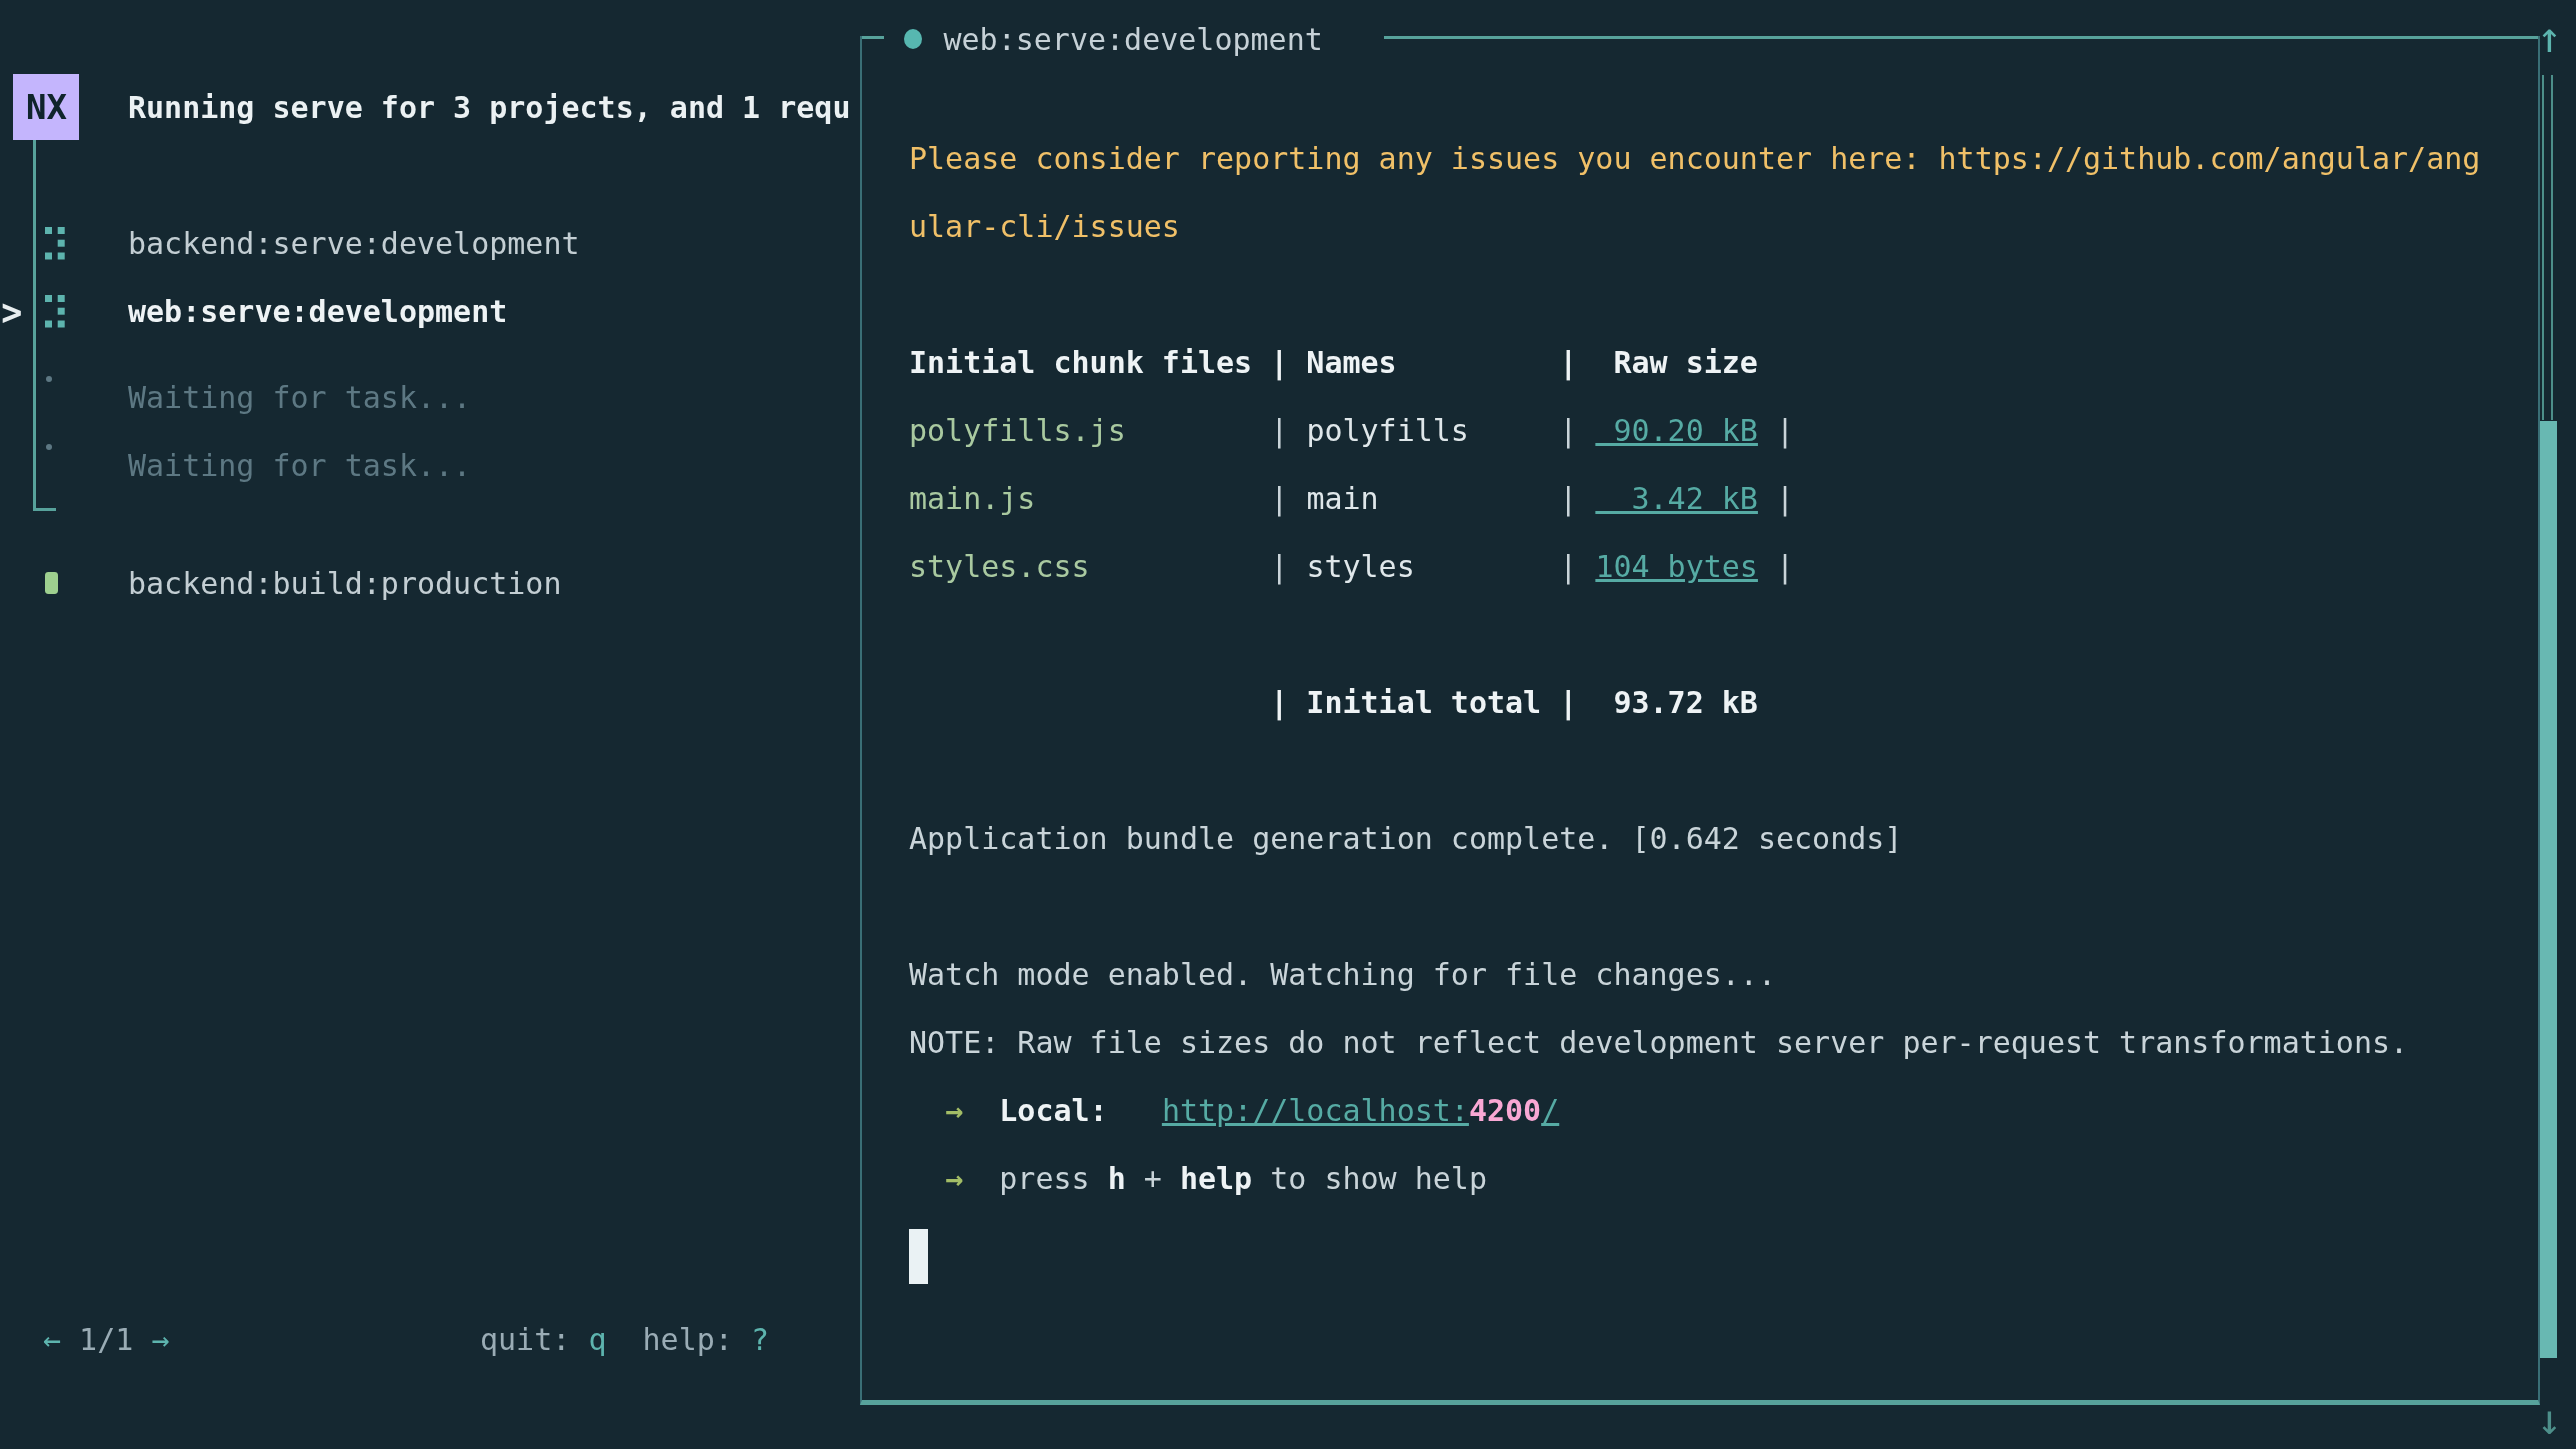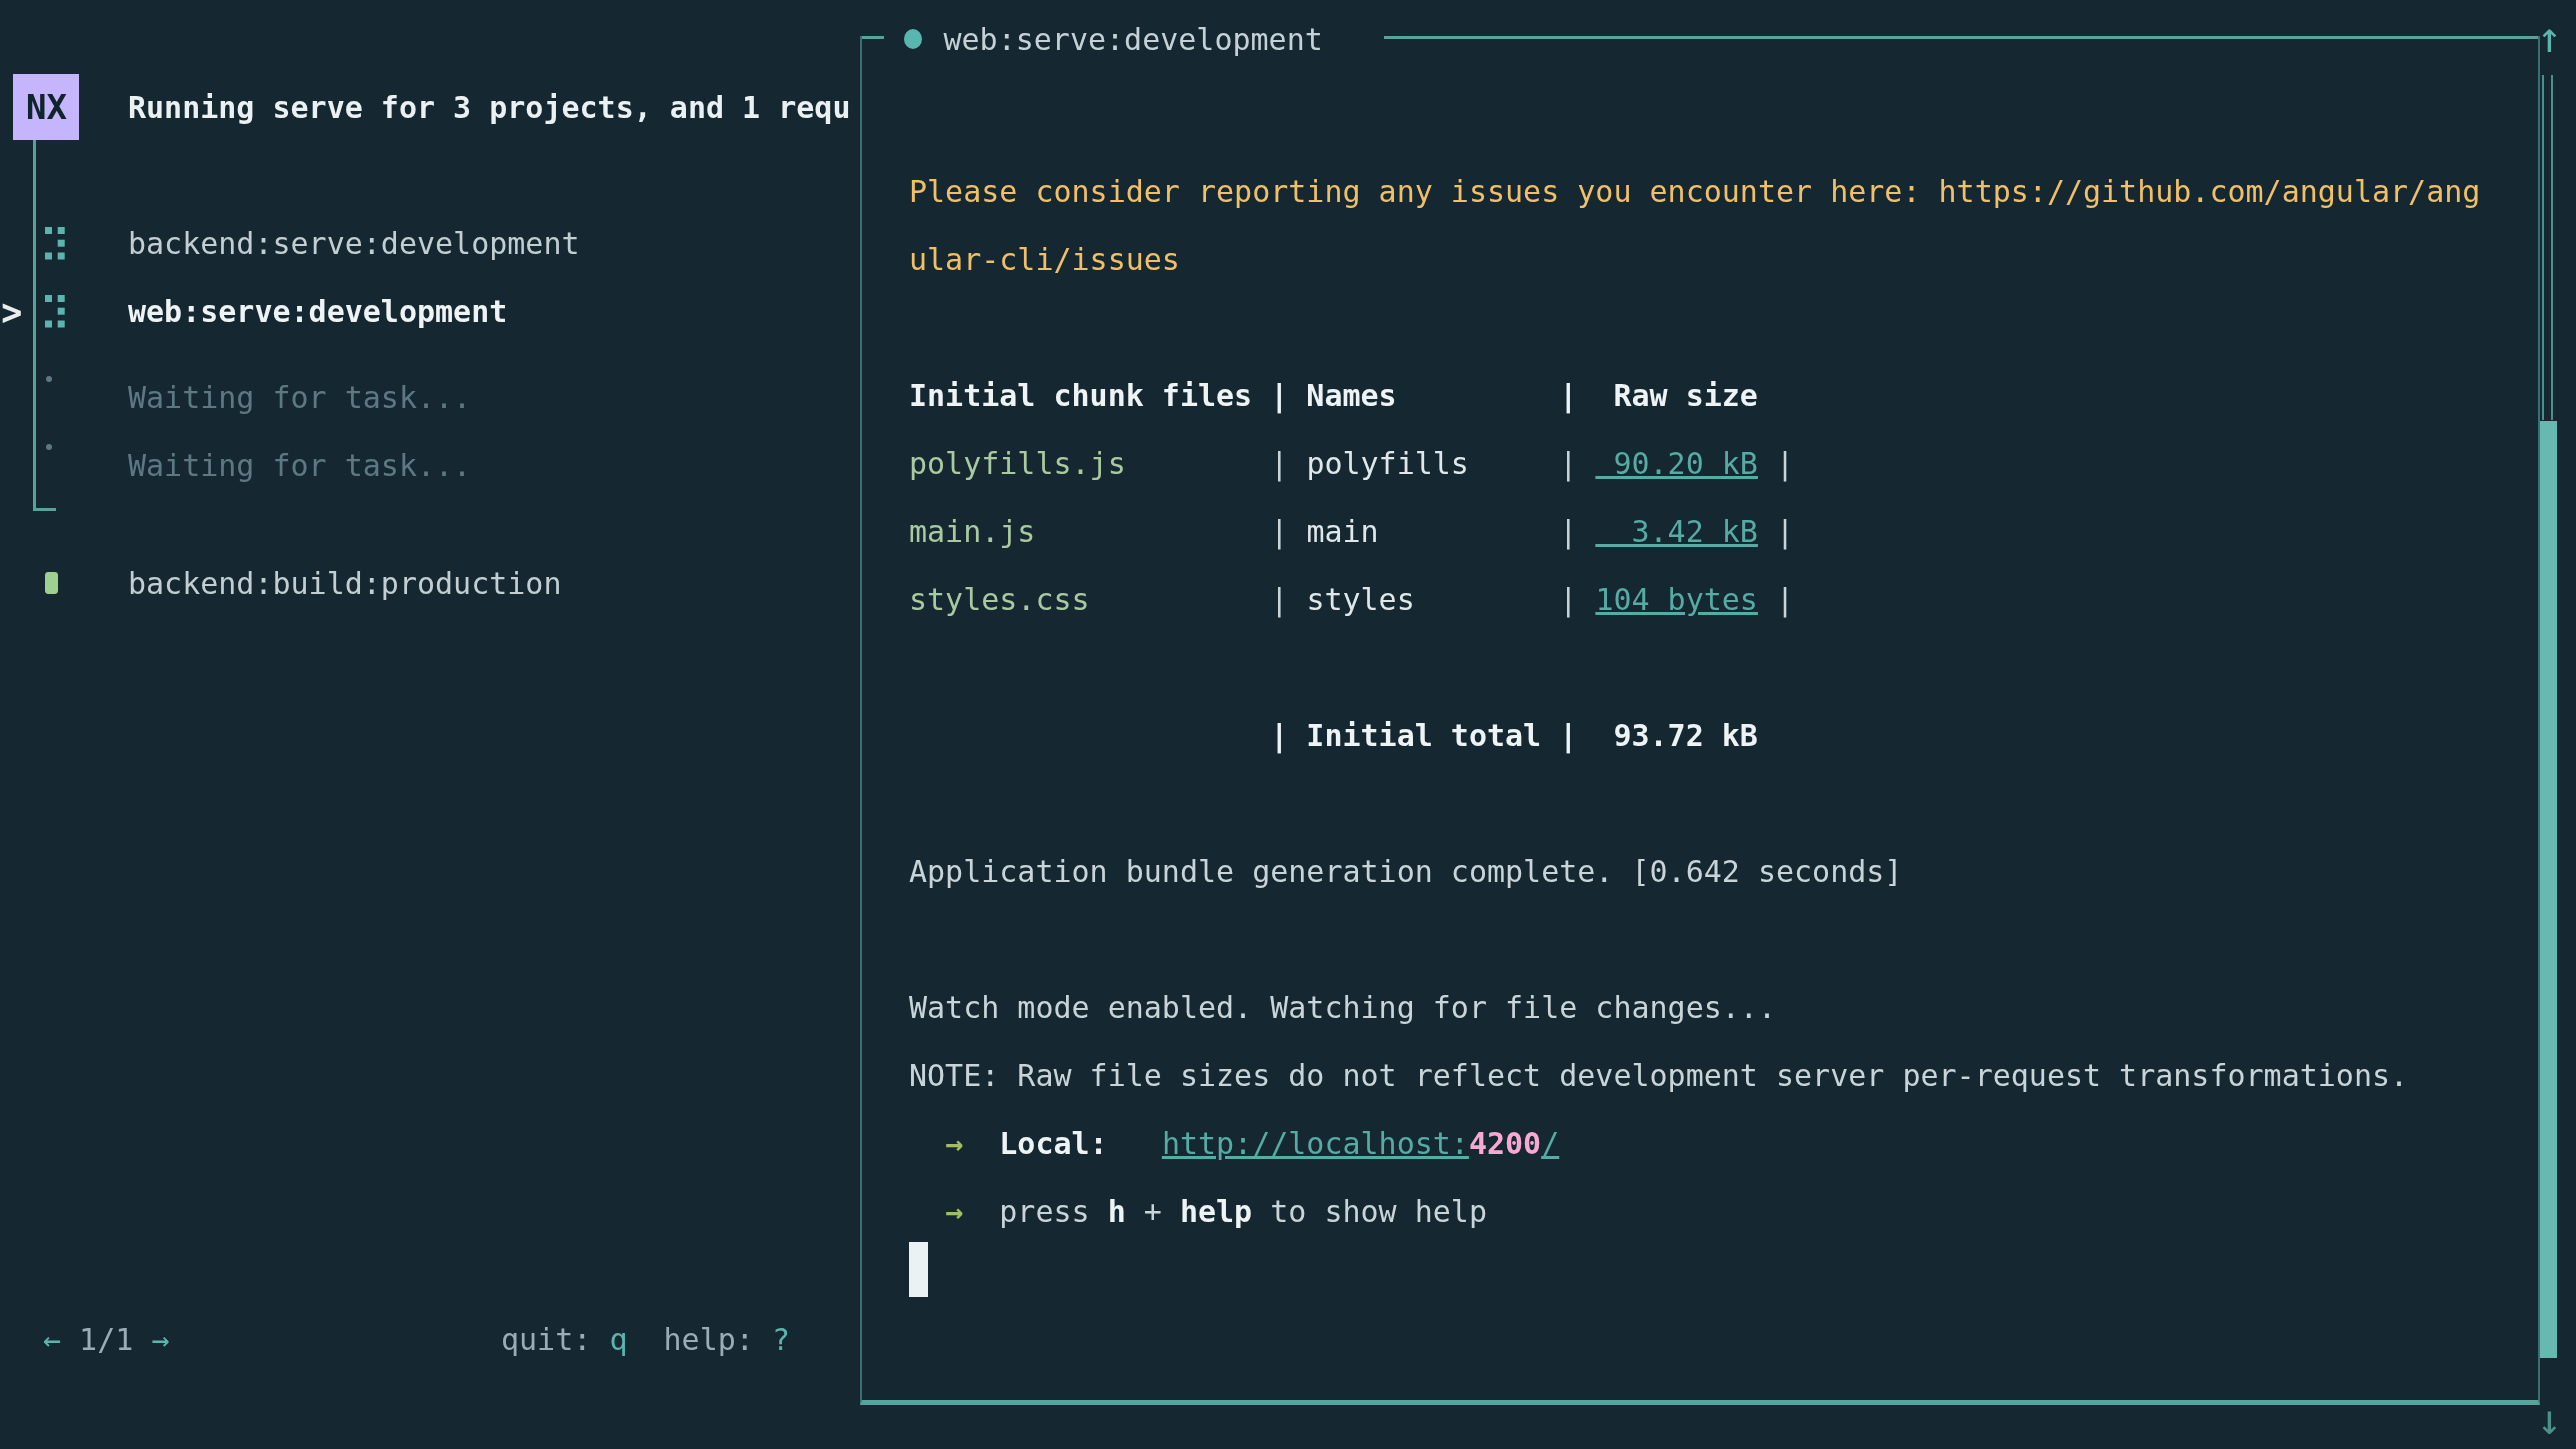--- a/index.html
+++ b/index.html
@@ -44,39 +44,39 @@
   .waitdot::before{content:"";position:absolute;left:9.4px;top:17.4px;width:6px;height:6px;border-radius:50%;background:#5d7883;}
   .xicon{display:block;}
   .xicon::before,.xicon::after{
     content:"";position:absolute;left:2.7px;top:17.4px;width:27px;height:6px;background:#ef5e6c;border-radius:1.3px;
   }
   .xicon::before{transform:rotate(45deg);}
   .xicon::after{transform:rotate(-45deg);}
   .sqicon::before{content:"";position:absolute;left:8px;top:9.4px;width:12.7px;height:22px;border-radius:3.4px;background:#9ed08f;}
   .footer{top:1305px;height:68px;display:flex;align-items:center;white-space:pre;}
   .fp{left:43px;}
-  .fk{left:501px;justify-content:center;}
+  .fk{left:480px;justify-content:center;}
   .tealtxt{color:#5db4ae;}
   .graytxt{color:#9aacb5;}
   
   .panel{
     left:860px;top:36px;width:1676px;height:1364px;
     border-left:2.7px solid #3a6f76;border-right:2.7px solid #3a6f76;
     border-bottom:5.4px solid #57a29b;
   }
   .topline{top:0;height:3.4px;background:#57a29b;}
   .topline.l{left:0;width:21.5px;}
   .topline.r{left:522px;right:0;}
   .panel-title{
     left:42px;top:-31px;height:68px;display:flex;align-items:center;
     color:#c6d1d7;white-space:pre;
   }
   .pdot{display:inline-block;width:18px;height:20px;border-radius:50%;background:#57b7b0;margin-right:21.5px;}
   .panel-content{left:47px;top:105px;right:40px;}
-  .line{height:68px;display:flex;align-items:flex-end;white-space:pre;}
+  .line{height:68px;display:flex;align-items:flex-start;white-space:pre;}
   .line span{white-space:pre;}
   .seg-y{color:#f0c068;}
   .seg-wb{color:#eef3f5;font-weight:700;}
   .seg-w{color:#dfe7ea;}
   .seg-g{color:#a9c9a0;}
   .seg-t{color:#56aba4;text-decoration:underline;}
   .seg-tb{color:#f9a8d4;font-weight:700;}
   .seg-p{color:#c9d4d9;}
   .seg-ar{color:#a3bd66;font-weight:700;}
   .seg-cur{display:inline-block;width:19px;height:55px;background:#eaf2f4;}

